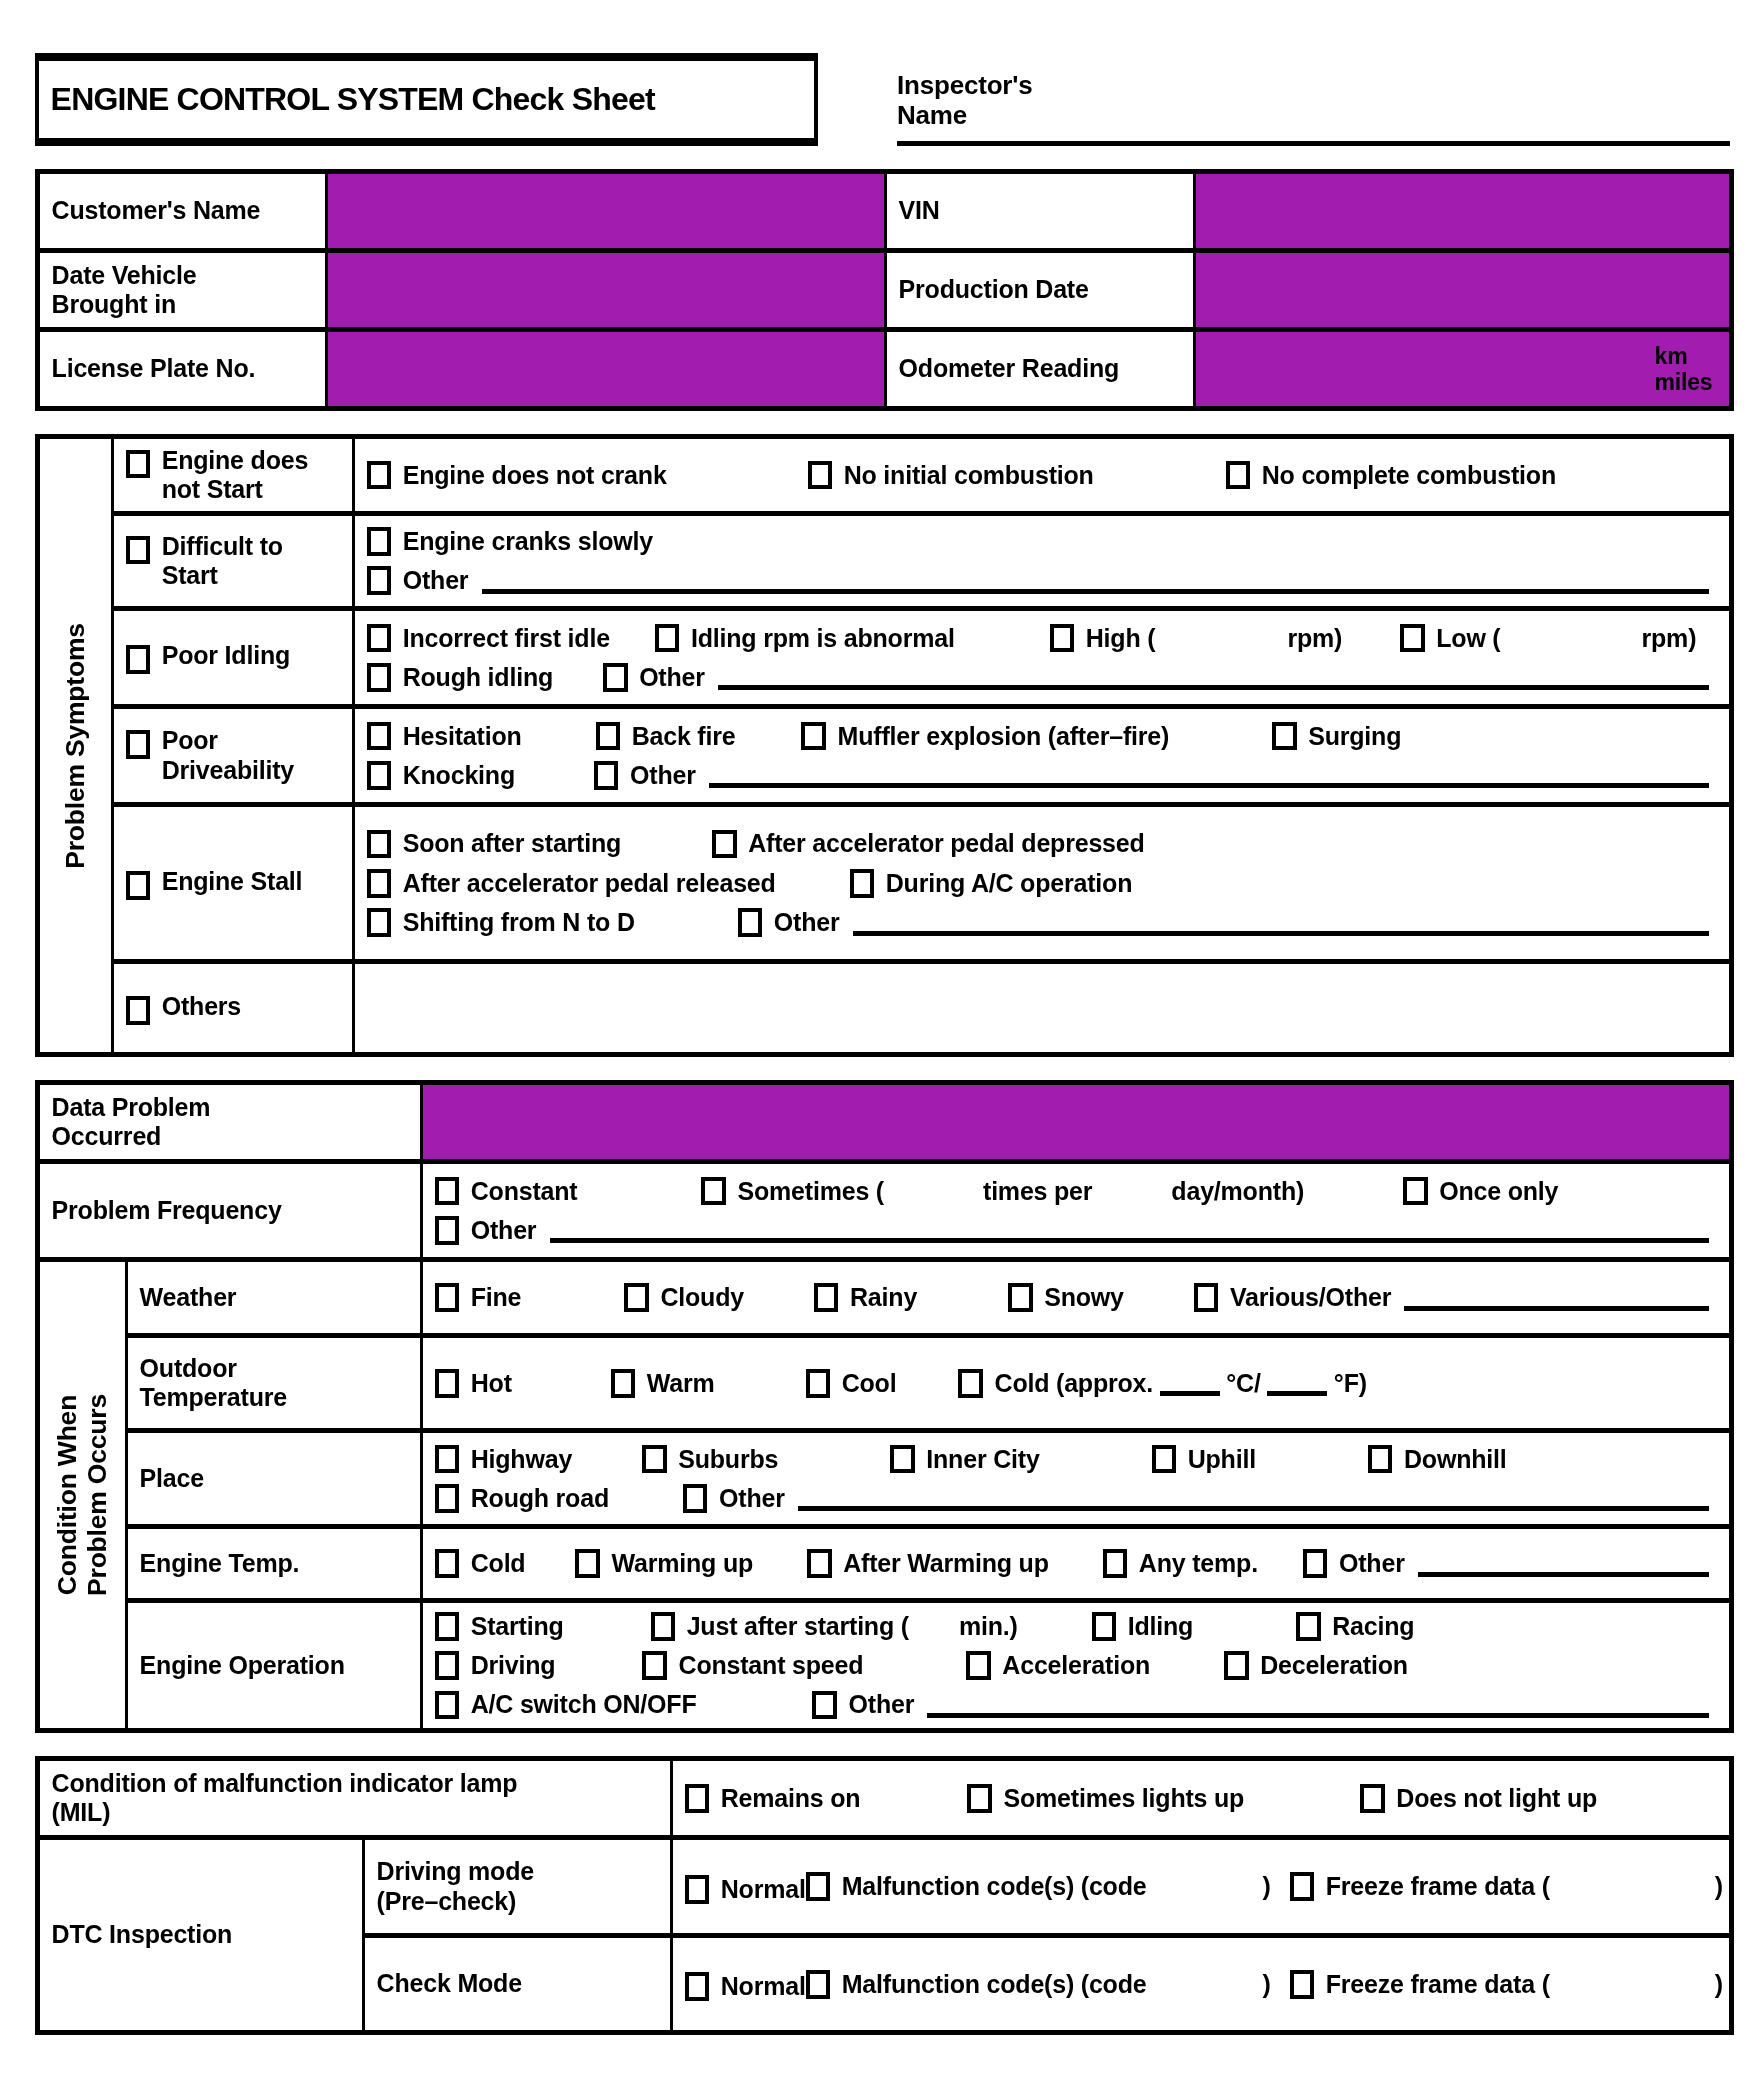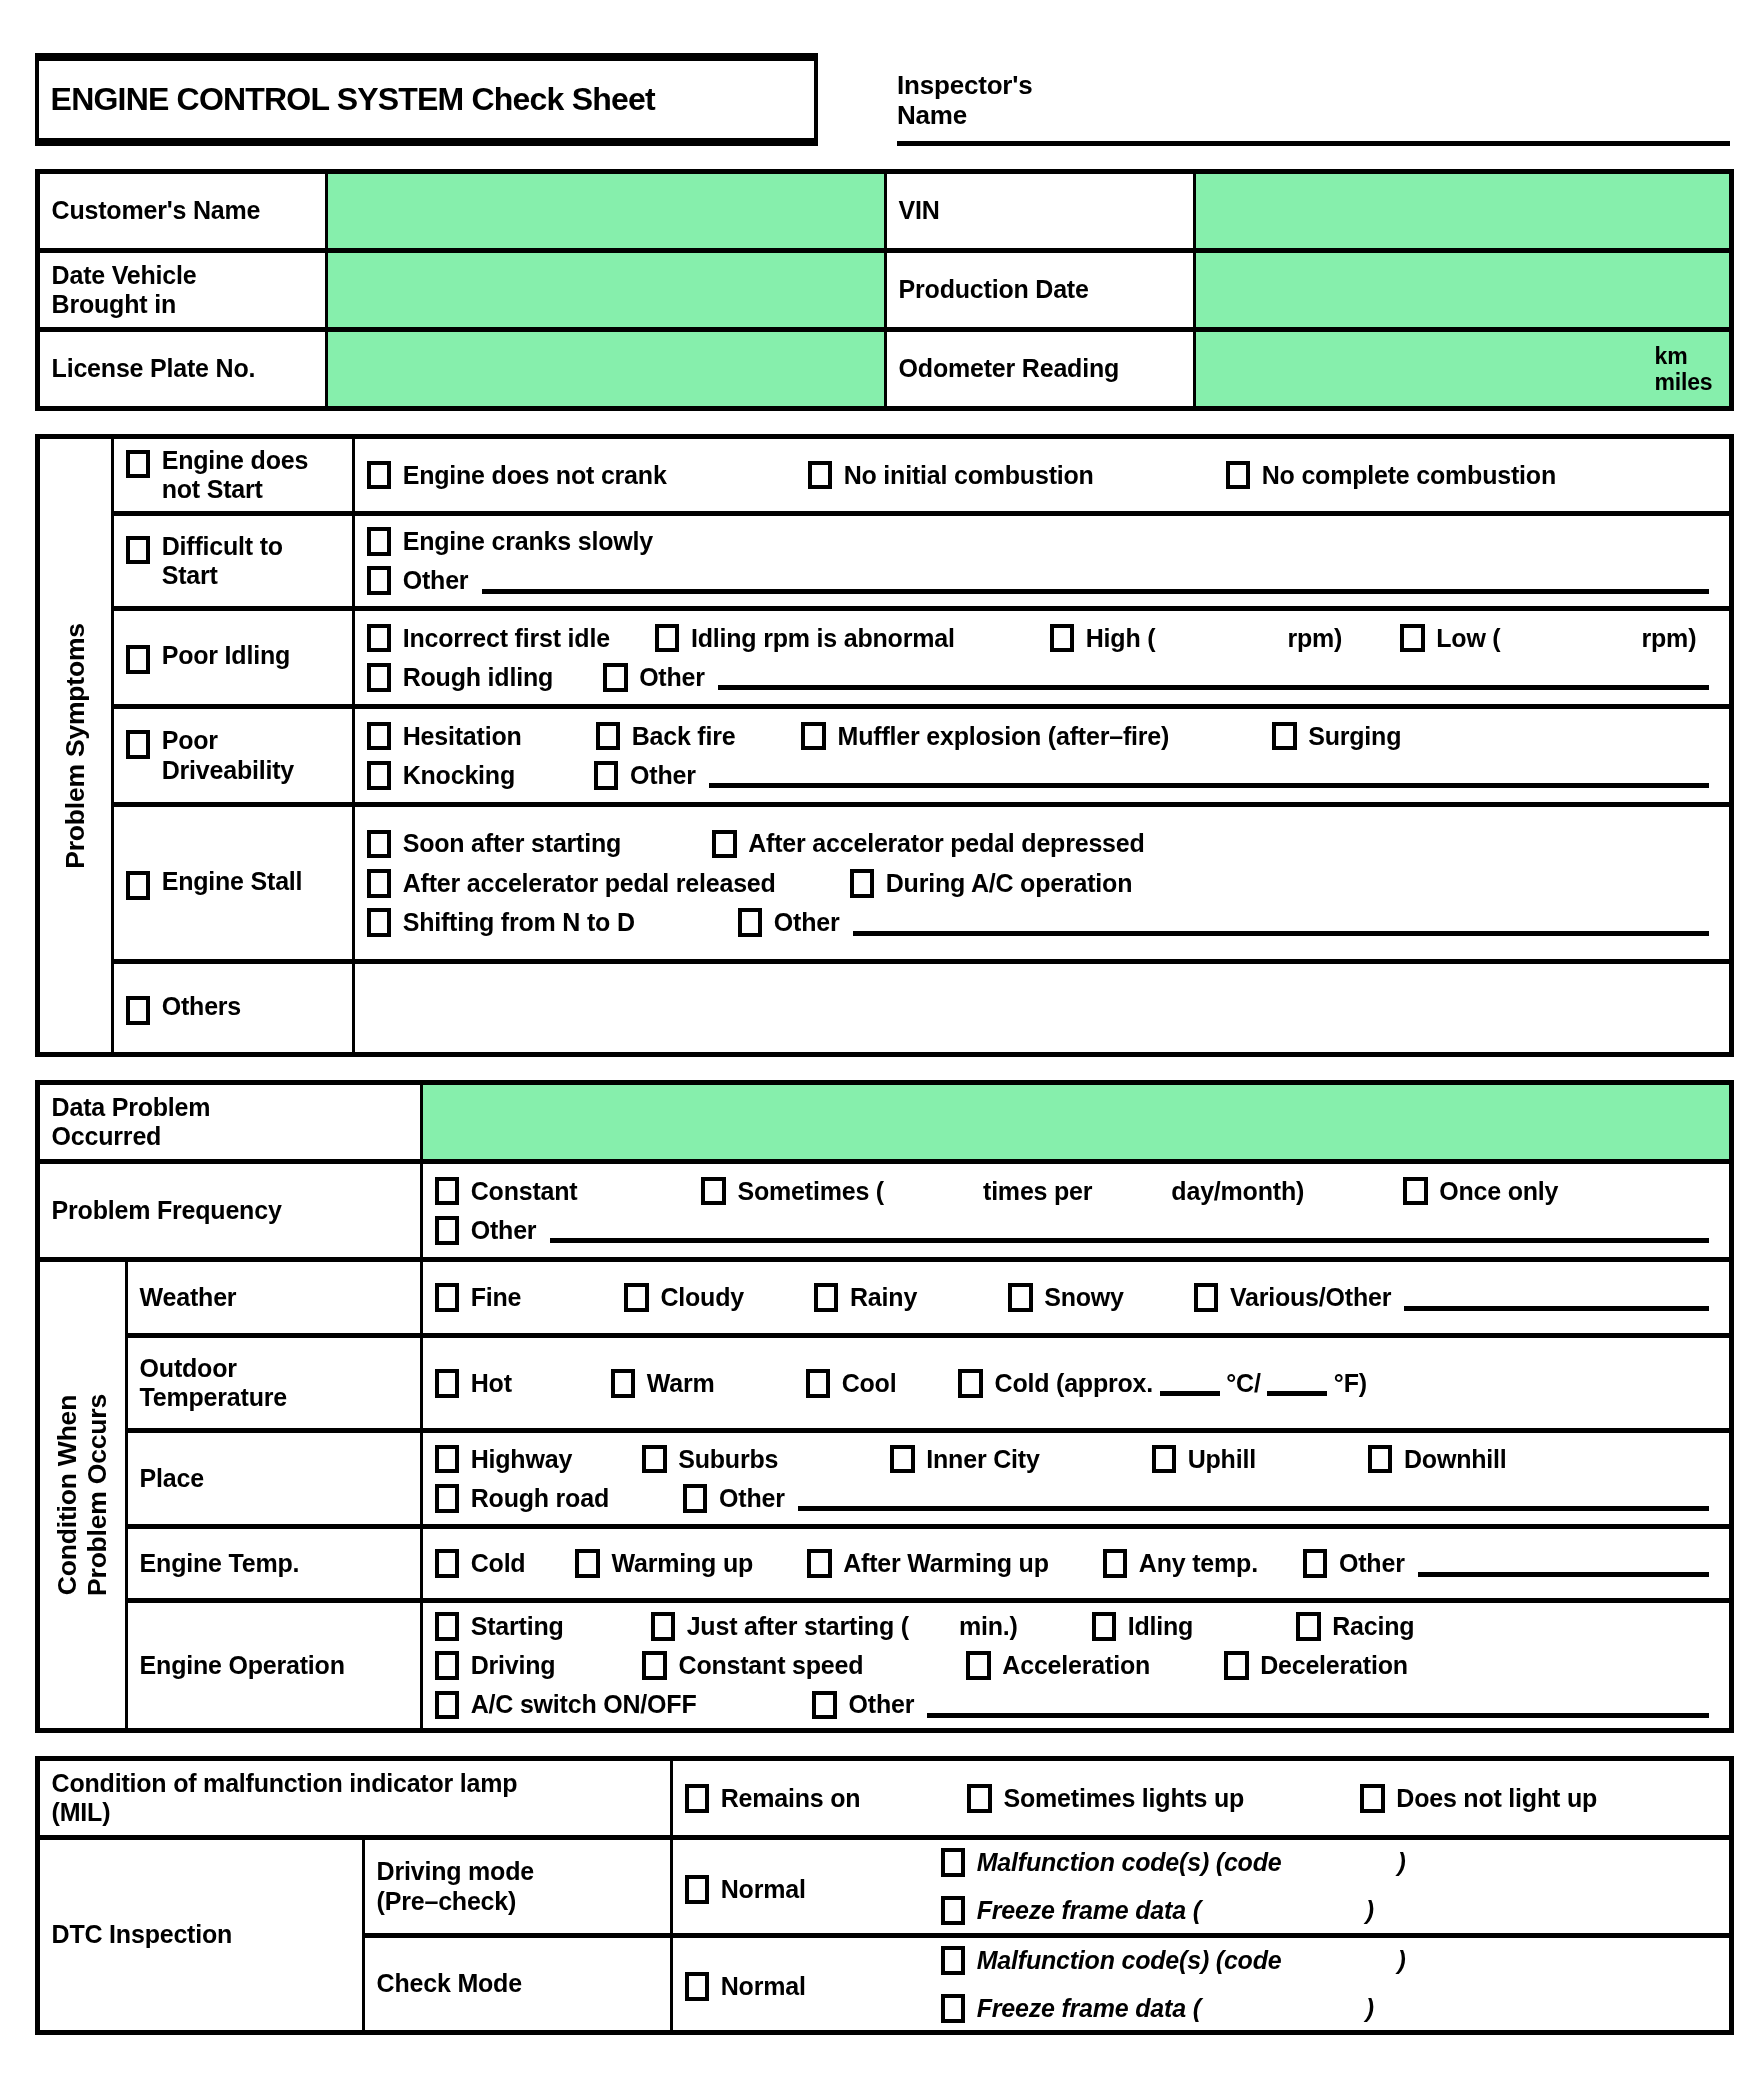--- a/index.html
+++ b/index.html
@@ -24,42 +24,42 @@
     font-size:26px;line-height:1.16;padding-top:16.5px;box-sizing:border-box;
   }
   .pre{white-space:pre-line;}
 
   
   table.frm{border-collapse:collapse;table-layout:fixed;width:1694px;margin-top:23px;
             border:5.8px solid #000;font-size:25px;}
   table.frm td{border:3.3px solid #000;border-top-width:5px;border-bottom-width:5px;
                vertical-align:middle;padding:6.6px 11.6px;box-sizing:border-box;}
   td.lab{padding-left:13.2px;line-height:1.18;}
-  td.val{background:#86efac;}
+  td.val{background:#a21caf;}
   td.vh{position:relative;padding:0;}
   .vt{position:absolute;top:50%;left:50%;transform:translate(-50%,-50%) rotate(-90deg);
       white-space:pre;text-align:center;font-size:26.5px;line-height:1.12;}
 
   
   .lines{display:flex;flex-direction:column;gap:8.3px;}
   .line{display:flex;align-items:center;min-height:31px;}
   .it{display:flex;align-items:center;white-space:nowrap;}
   .it.grow{flex:1;}
   .cb{display:inline-block;width:16.5px;height:20.7px;border:4.1px solid #000;
       flex:0 0 auto;margin-right:11.6px;}
   .lab-in{display:flex;align-items:flex-start;}
   .lab-in .cb{margin-top:4.1px;}
   .gap{display:inline-block;height:0.8px;}
   .fill{flex:1 1 50px;border-bottom:5.8px solid #000;height:0.85em;margin-left:13.2px;margin-right:8.3px;min-width:50px;}
   .blank{display:inline-block;width:60px;border-bottom:5.8px solid #000;height:0.85em;margin:0 6.6px;}
   .unitbox{display:flex;justify-content:flex-end;padding-right:5px;font-size:23px;line-height:1.15;}
 
   
   .dtc-line{display:flex;align-items:center;}
-  .codes{display:flex;flex-direction:column;gap:19px;font-style:italic;}
+  .codes{display:flex;gap:19px;}
 
   .gcode{margin-top:25px;font-weight:400;font-size:22px;letter-spacing:0;}
 </style>
 </head>
 <body>
 
 <div class="page">
 
   <div class="hdr">
     <div class="title-box">

